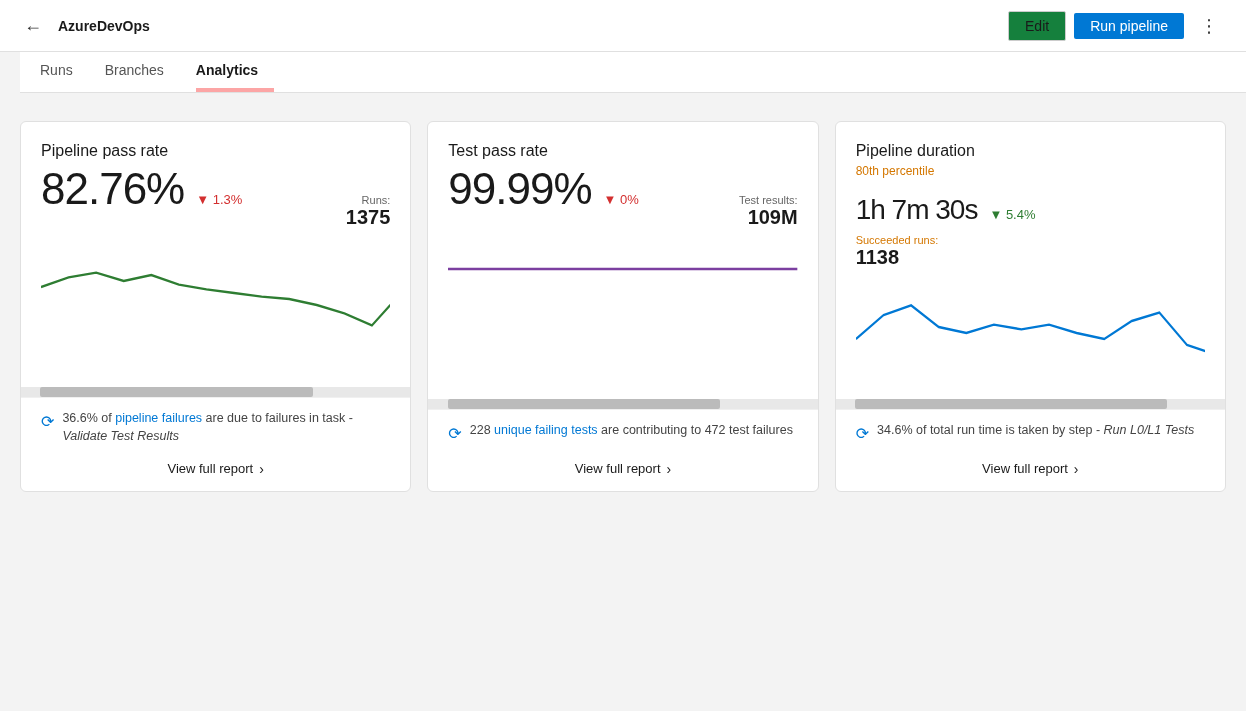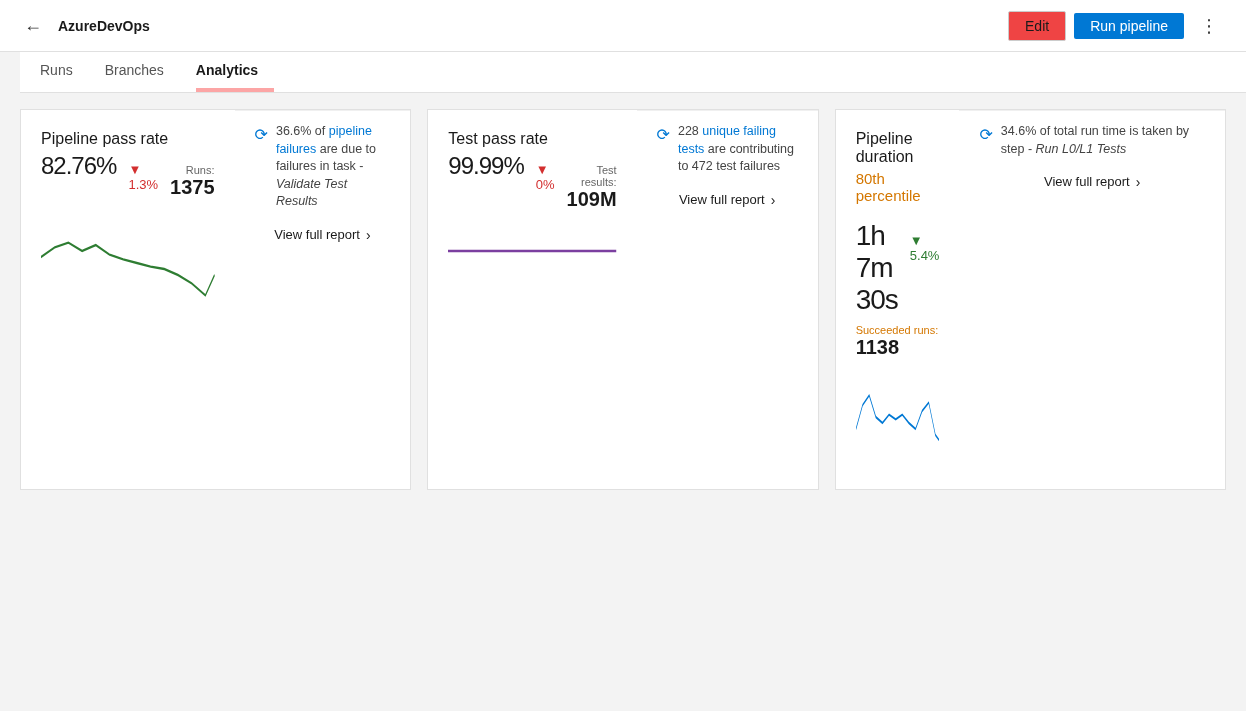--- a/index.html
+++ b/index.html
@@ -31,21 +31,21 @@
       font-weight: 600;
       color: #1a1a1a;
       flex: 1;
     }
     .header-actions {
       display: flex;
       align-items: center;
       gap: 8px;
     }
     .edit-btn {
-      background: #ef4444;
+      background: #15803d;
       border: 1px solid #ccc;
       border-radius: 2px;
       padding: 6px 16px;
       font-size: 14px;
       cursor: pointer;
       color: #1a1a1a;
     }
     .run-pipeline-btn {
       background: #0078d4;
       border: none;
@@ -86,51 +86,52 @@
       font-weight: 600;
       border-bottom: 4px solid #fca5a5;
     }
     .main-content {
       padding: 16px 20px;
       display: flex;
       gap: 16px;
     }
     .card {
       background: #fff;
-      border-radius: 0;
+      border-radius: 6px;
       border: 1px solid #e0e0e0;
       flex: 1;
       display: flex;
-      flex-direction: row;
+      flex-direction: column;
       overflow: hidden;
       min-width: 0;
+      margin-top: 12px;
     }
     .card-body {
       padding: 20px 20px 0 20px;
       flex: 1;
     }
     .card-title {
       font-size: 16px;
       font-weight: 400;
       color: #1a1a1a;
       margin-bottom: 4px;
     }
     .card-subtitle {
-      font-size: 15px;
+      font-size: 12px;
       color: #d47700;
       margin-bottom: 16px;
     }
     .metric-row {
       display: flex;
       align-items: baseline;
       gap: 12px;
       margin-bottom: 8px;
     }
     .metric-main {
-      font-size: 24px;
+      font-size: 44px;
       font-weight: 300;
       color: #1a1a1a;
       letter-spacing: -1px;
     }
     .metric-change {
       font-size: 13px;
       color: #d32f2f;
       display: flex;
       align-items: center;
       gap: 2px;

